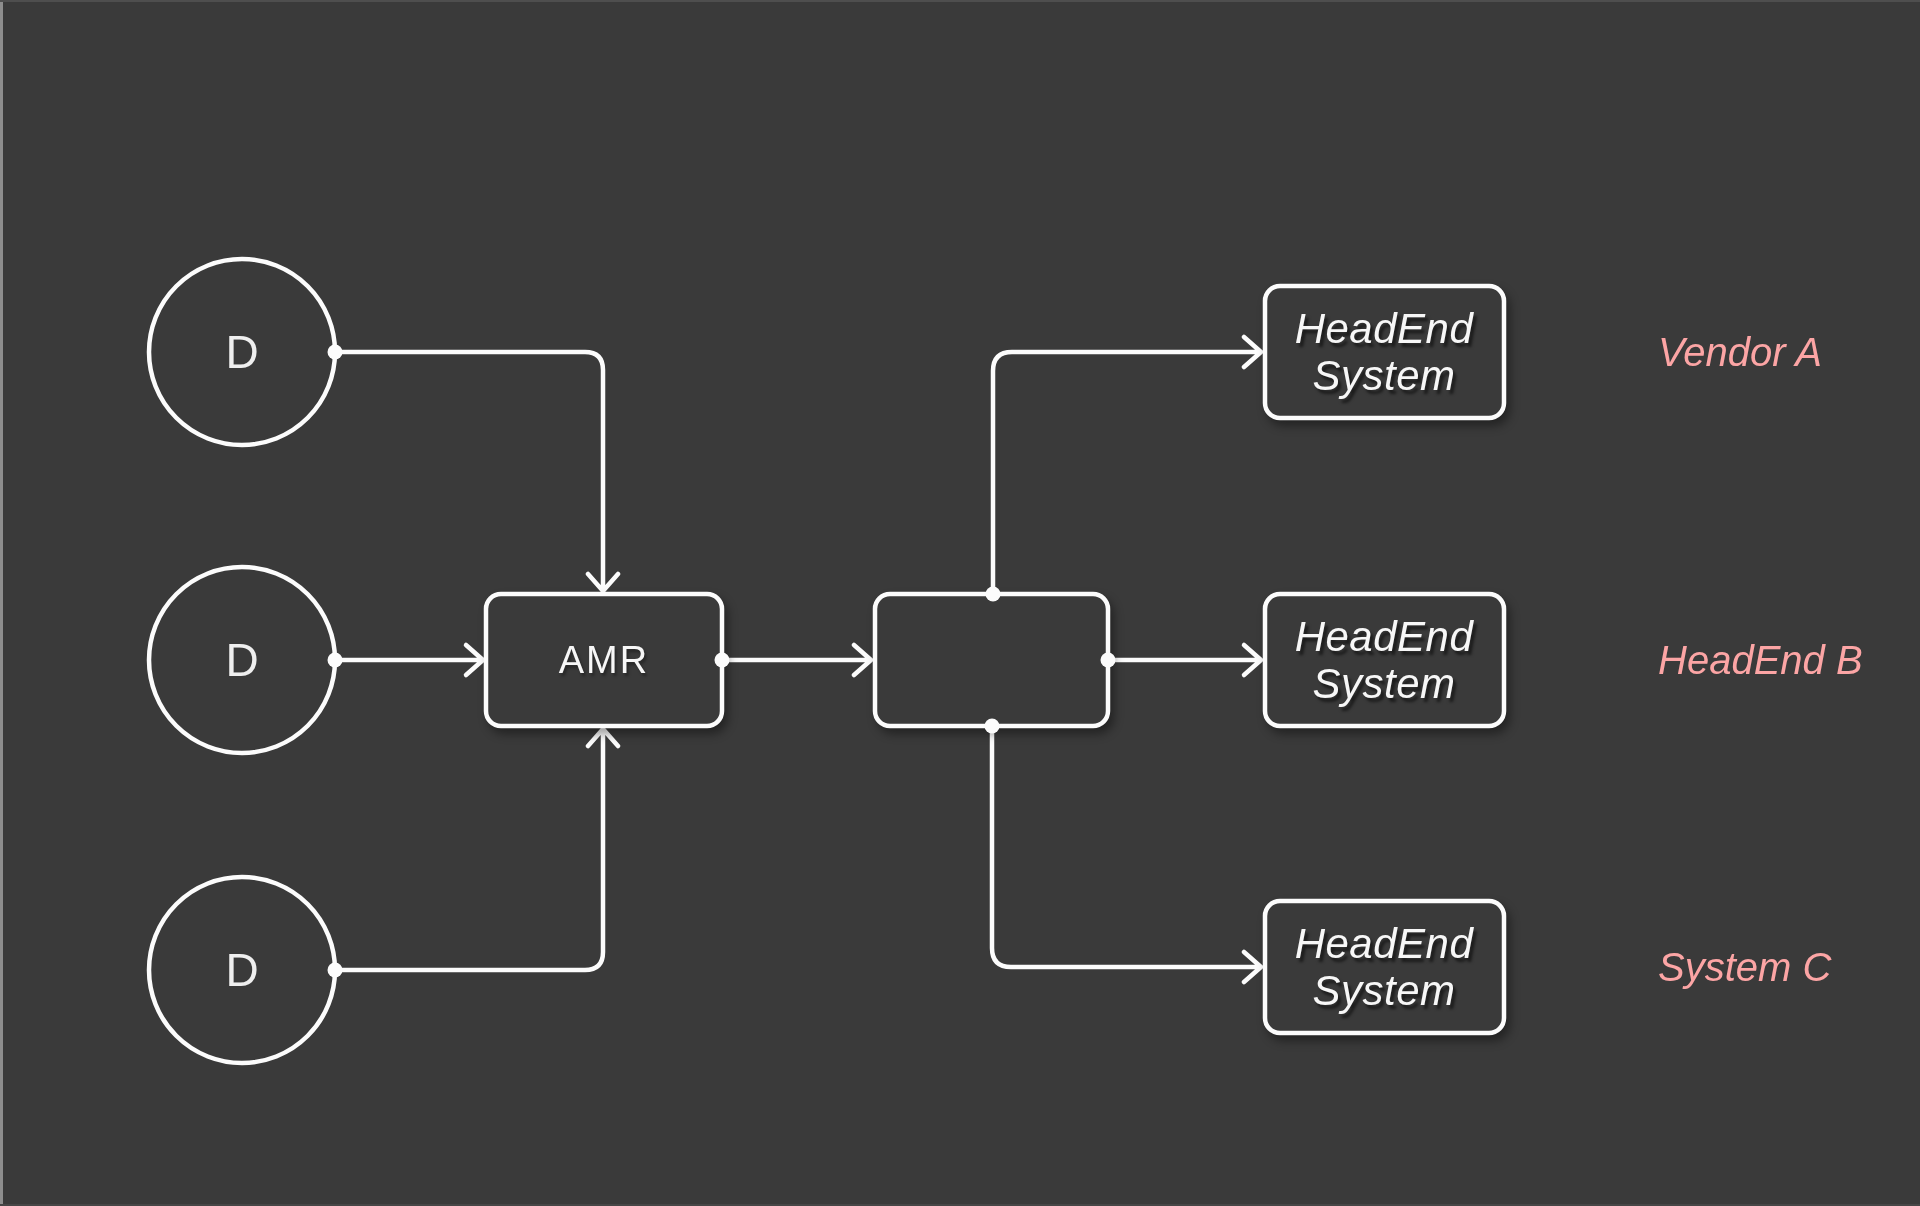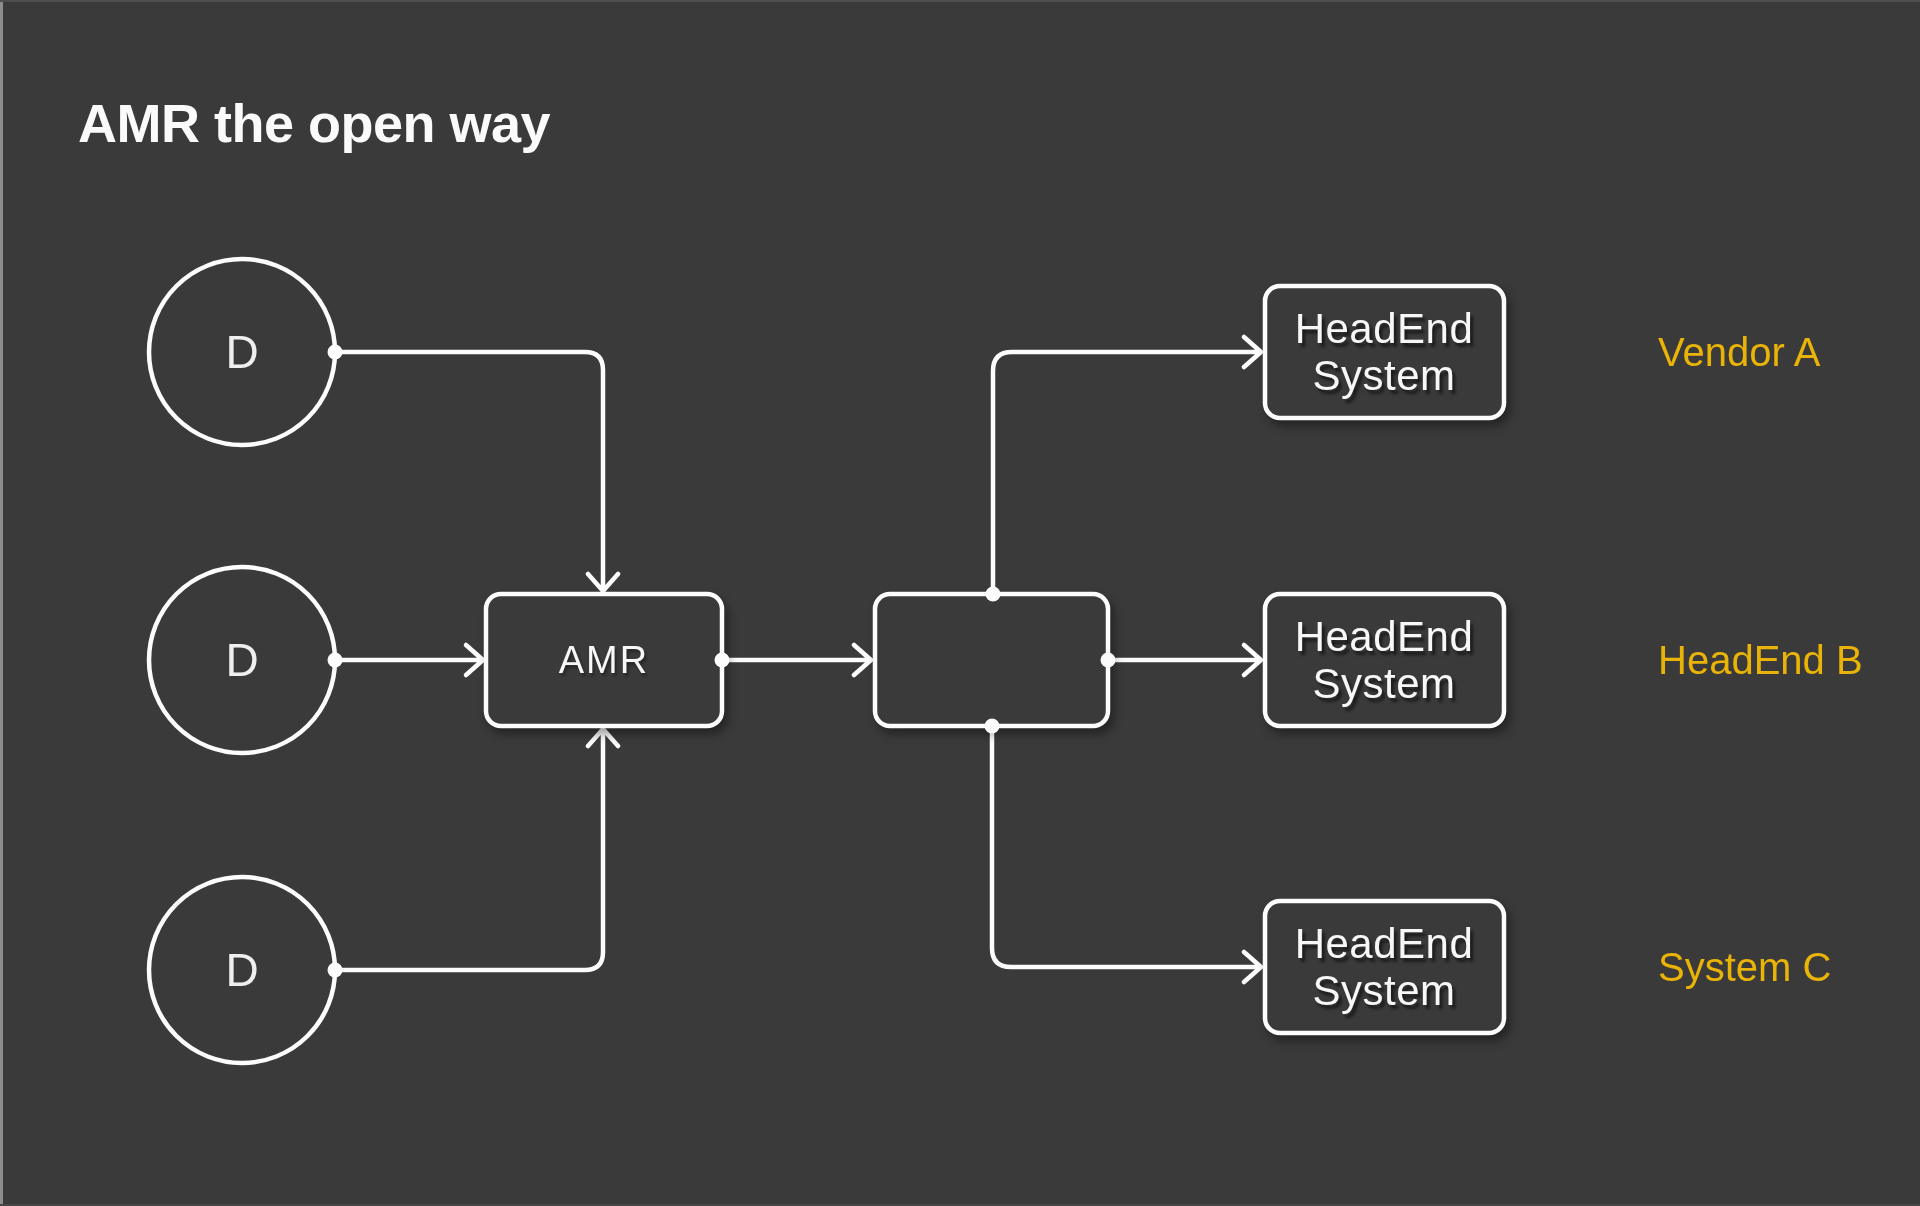--- a/index.html
+++ b/index.html
@@ -74,50 +74,51 @@
     color: #efefef;
   }
   .amr-label {
     font-size: 38px;
     letter-spacing: 2px;
     text-shadow: 2px 3px 3px rgba(0,0,0,0.35);
   }
   .two-line {
     font-size: 39px;
     line-height: 48px;
+    font-style: italic;
   }
   .payload-label {
     text-shadow: 2px 3px 3px rgba(0,0,0,0.35);
   }
   .headend-label {
     font-size: 42px;
     line-height: 47px;
     letter-spacing: 0.5px;
     text-shadow: 3px 4px 3px rgba(0,0,0,0.55);
   }
   .vendor-label {
     position: absolute;
     transform: translate(0, -50%);
     left: 1658px;
     font-size: 40px;
-    color: #eab308;
+    color: #fca5a5;
     white-space: nowrap;
     z-index: 2;
+    font-style: italic;
   }
 </style>
 </head>
 <body>
 
 <div class="canvas">
 
   <div class="edge-left"></div>
   <div class="edge-top"></div>
   <div class="edge-bottom"></div>
 
-  <div class="page-title">AMR the open way</div>
 
   <svg class="diagram-svg" width="1920" height="1206" viewBox="0 0 1920 1206">
 
     <g>
       <path class="conn" d="M335 352 H585 Q603 352 603 370 V591 M588 574 L603 591 L618 574"></path>
       <path class="conn" d="M335 660 H483 M466 645 L483 660 L466 675"></path>
       <path class="conn" d="M335 970 H585 Q603 970 603 952 V729 M588 746 L603 729 L618 746"></path>
       <path class="conn" d="M722 660 H871 M854 645 L871 660 L854 675"></path>
       <path class="conn" d="M993 594 V371 Q993 352 1012 352 H1261 M1244 337 L1261 352 L1244 367"></path>
       <path class="conn" d="M1108 660 H1261 M1244 645 L1261 660 L1244 675"></path>

